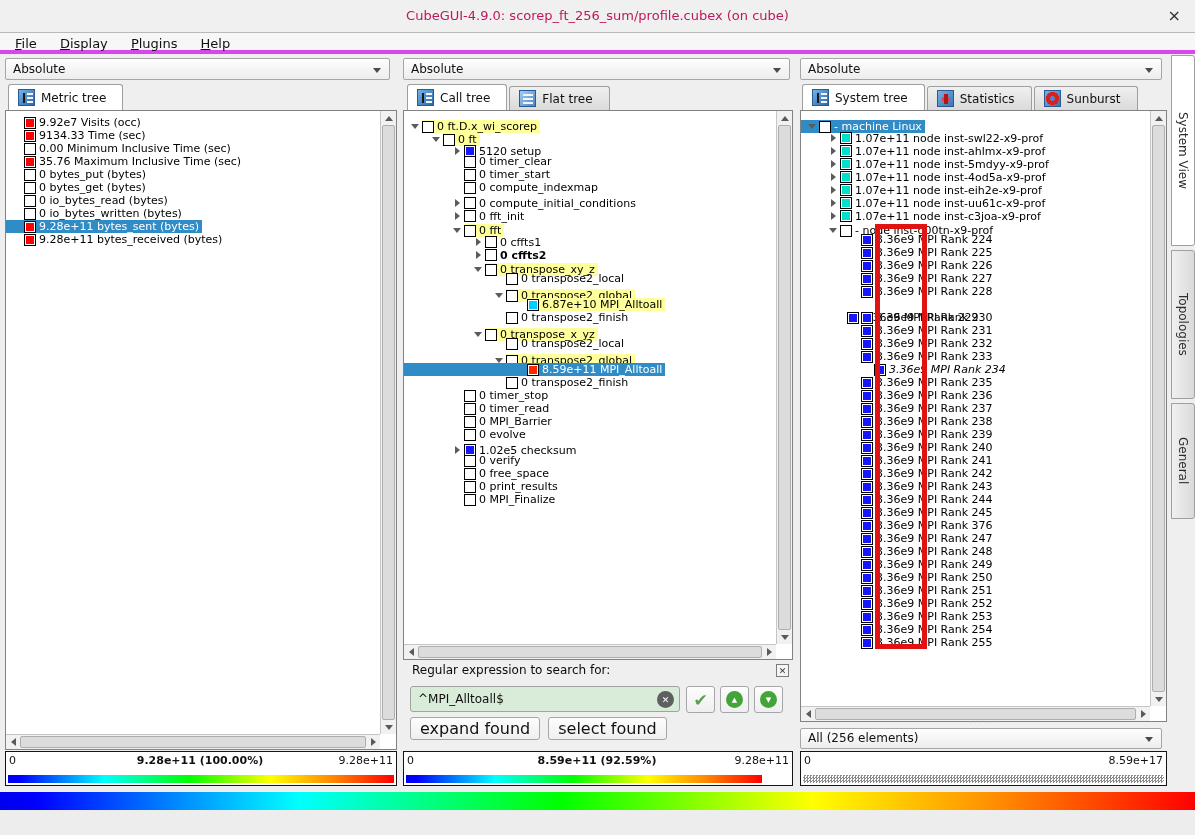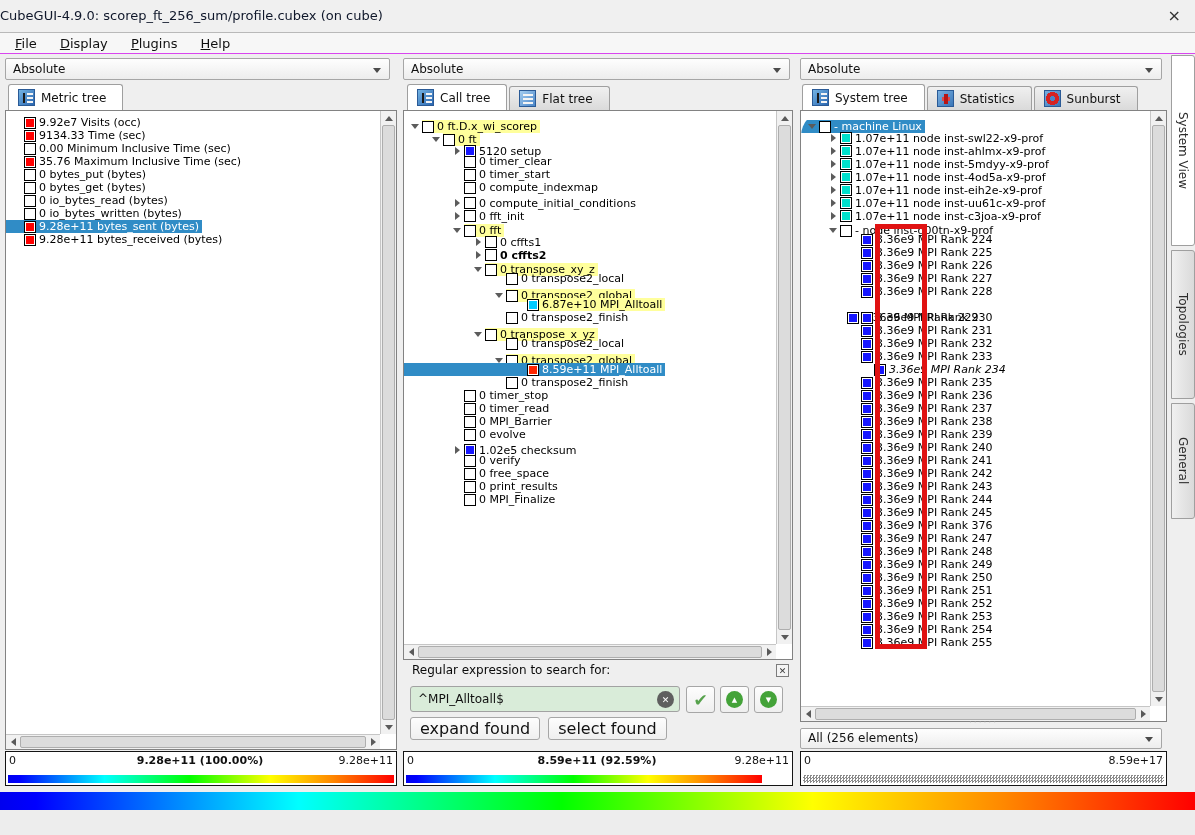--- a/index.html
+++ b/index.html
@@ -1,23 +1,23 @@
 <!DOCTYPE html>
 <html><head>
 <meta charset="utf-8">
 <style>
   * { margin:0; padding:0; box-sizing:border-box; }
   html,body { width:1195px; height:835px; overflow:hidden; }
   body { position:relative; background:#efefef; font-family:"DejaVu Sans","Liberation Sans",sans-serif; color:#111; }
 
   
   .titlebar { position:absolute; left:0; top:0; width:1195px; height:33px; background:#f0f0f0; border-bottom:1px solid #b9b9b9; }
-  .titlebar .title { position:absolute; left:0; right:0; top:8px; text-align:left; font-size:13px; font-weight:500; color:#0f172a; }
+  .titlebar .title { position:absolute; left:0; right:0; top:8px; text-align:center; font-size:13px; font-weight:500; color:#be185d; }
   .titlebar .close { position:absolute; right:14px; top:6px; font-size:16px; color:#333; cursor:default; }
-  .menubar { position:absolute; left:0; top:33px; width:1195px; height:21px; background:#f7f7f7; border-bottom:1px solid #d946ef; padding-left:6px; }
+  .menubar { position:absolute; left:0; top:33px; width:1195px; height:21px; background:#f7f7f7; border-bottom:4px solid #d946ef; padding-left:6px; }
   .menu-item { display:inline-block; font-size:13px; padding:2px 9px 0 9px; color:#101010; }
   .menu-item::first-letter { text-decoration:underline; }
 
   
   .combo { position:absolute; height:22px; background:linear-gradient(#fefefe,#ededed); border:1px solid #a6a6a6; border-radius:2px; font-size:12px; line-height:20px; padding-left:7px; color:#111; }
   .combo .arrow { position:absolute; right:8px; top:9px; width:0; height:0; border-left:4px solid transparent; border-right:4px solid transparent; border-top:5px solid #4a4a4a; }
 
   
   .tabbar { position:absolute; height:26px; display:flex; align-items:flex-end; }
   .tab { display:inline-flex; align-items:center; gap:6px; padding:0 16px 0 9px; height:24px; border:1px solid #9f9f9f; border-bottom:none; background:linear-gradient(#f0f0f0,#dadada); border-radius:3px 3px 0 0; font-size:12px; margin-right:2px; }
@@ -37,21 +37,21 @@
   .icon-stats { background:
       linear-gradient(#b81414,#b81414) 6px 3px/4px 10px no-repeat,
       linear-gradient(#e04848,#e04848) 4px 6px/8px 4px no-repeat,
       linear-gradient(135deg,#7ab0e0,#3a76b8); }
   .icon-sunburst { background:
       radial-gradient(circle at 50% 50%, #4a86c8 0 2.5px, #d42222 2.5px 6.5px, rgba(0,0,0,0) 6.5px),
       linear-gradient(135deg,#7ab0e0,#3a76b8); }
 
   
   .treebox { position:absolute; background:#fff; border:1px solid #828282; overflow:hidden; }
-  .tcontent { position:absolute; left:0; top:0; right:16px; bottom:15px; overflow:hidden; padding-top:3px;border-radius:25px; }
+  .tcontent { position:absolute; left:0; top:0; right:16px; bottom:15px; overflow:hidden; padding-top:3px; }
   .trow { height:13px; white-space:nowrap; }
   .trc { display:inline-flex; align-items:center; height:13px; }
   .trc.sel { background:#308cc6; }
   .trc.sel .ttext { color:#fff; }
   .exp { width:14px; height:13px; display:inline-flex; align-items:center; justify-content:center; flex:none; }
   .tri-d { width:0; height:0; border-left:4px solid transparent; border-right:4px solid transparent; border-top:5px solid #5c5c5c; }
   .tri-r { width:0; height:0; border-top:4px solid transparent; border-bottom:4px solid transparent; border-left:5px solid #5c5c5c; }
   .grp { display:inline-flex; align-items:center; height:13px; }
   .grp.found { background:#ffff9c; }
   .nbox { width:12px; height:12px; border:1px solid #000; background:#fff; display:inline-flex; align-items:center; justify-content:center; flex:none; }

